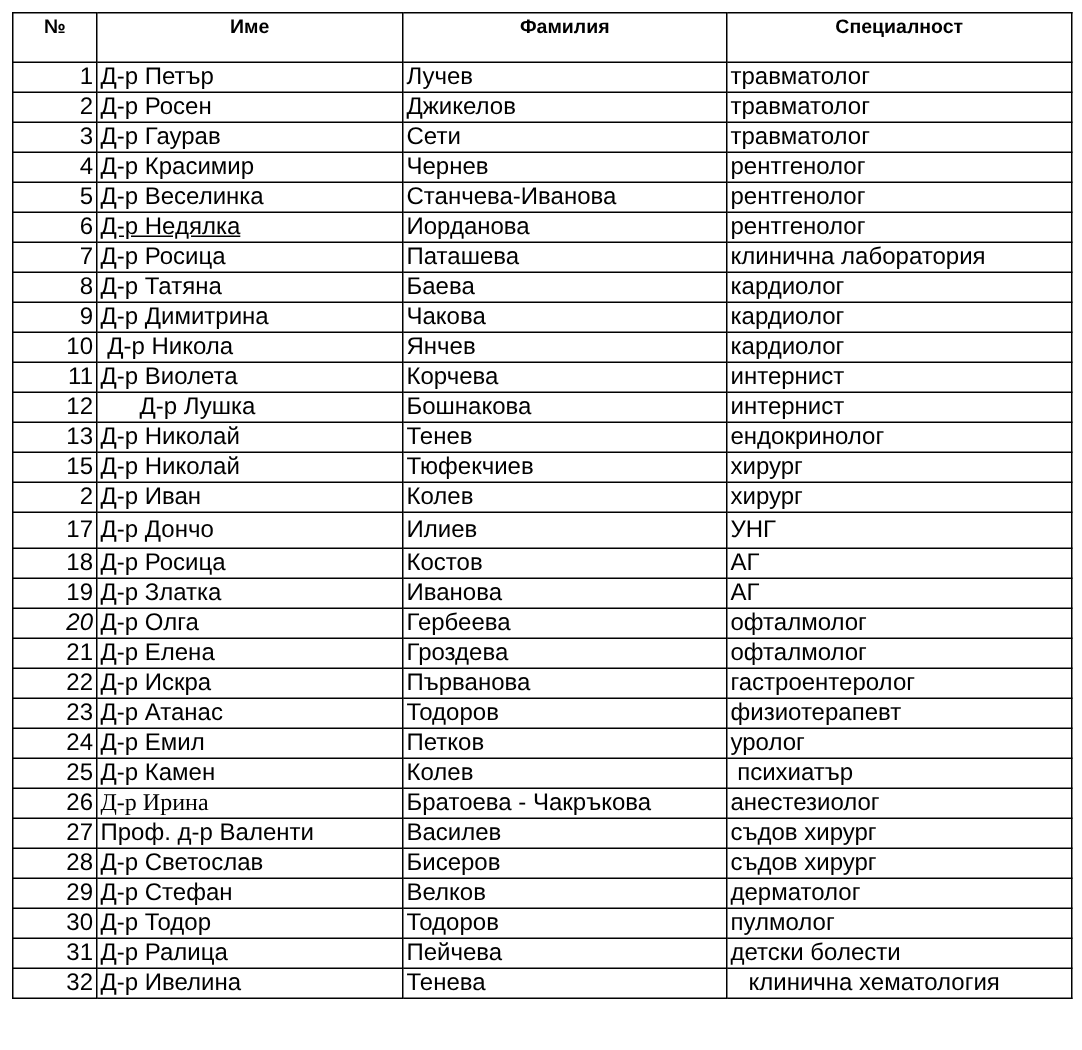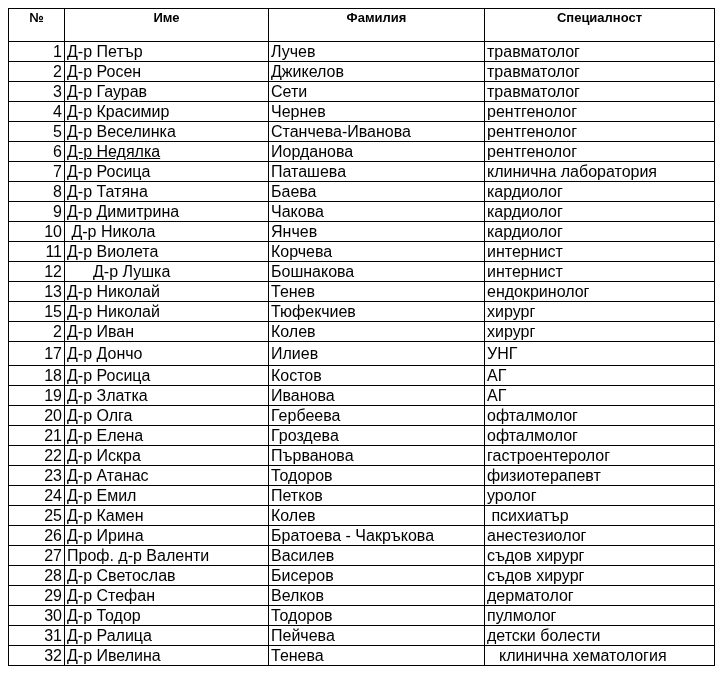--- a/index.html
+++ b/index.html
@@ -140,21 +140,21 @@
         <td class="fam" style="white-space: pre;">Костов</td>
         <td class="spec" style="white-space: pre;">АГ</td>
       </tr>
       <tr>
         <td class="no" style="white-space: pre;">19</td>
         <td class="name" style="white-space: pre;">Д-р Златка</td>
         <td class="fam" style="white-space: pre;">Иванова</td>
         <td class="spec" style="white-space: pre;">АГ</td>
       </tr>
       <tr>
-        <td class="no" style="white-space: pre;">20</td>
+        <td class="no" style="white-space: pre; font-style: italic;">20</td>
         <td class="name" style="white-space: pre;">Д-р Олга</td>
         <td class="fam" style="white-space: pre;">Гербеева</td>
         <td class="spec" style="white-space: pre;">офталмолог</td>
       </tr>
       <tr>
         <td class="no" style="white-space: pre;">21</td>
         <td class="name" style="white-space: pre;">Д-р Елена</td>
         <td class="fam" style="white-space: pre;">Гроздева</td>
         <td class="spec" style="white-space: pre;">офталмолог</td>
       </tr>
@@ -177,21 +177,21 @@
         <td class="spec" style="white-space: pre;">уролог</td>
       </tr>
       <tr>
         <td class="no" style="white-space: pre;">25</td>
         <td class="name" style="white-space: pre;">Д-р Камен</td>
         <td class="fam" style="white-space: pre;">Колев</td>
         <td class="spec" style="white-space: pre;"> психиатър</td>
       </tr>
       <tr>
         <td class="no" style="white-space: pre;">26</td>
-        <td class="name" style="white-space: pre;">Д-р Ирина</td>
+        <td class="name" style="white-space: pre; font-family: Liberation Serif, serif;">Д-р Ирина</td>
         <td class="fam" style="white-space: pre;">Братоева - Чакръкова</td>
         <td class="spec" style="white-space: pre;">анестезиолог</td>
       </tr>
       <tr>
         <td class="no" style="white-space: pre;">27</td>
         <td class="name" style="white-space: pre;">Проф. д-р Валенти</td>
         <td class="fam" style="white-space: pre;">Василев</td>
         <td class="spec" style="white-space: pre;">съдов хирург</td>
       </tr>
       <tr>

